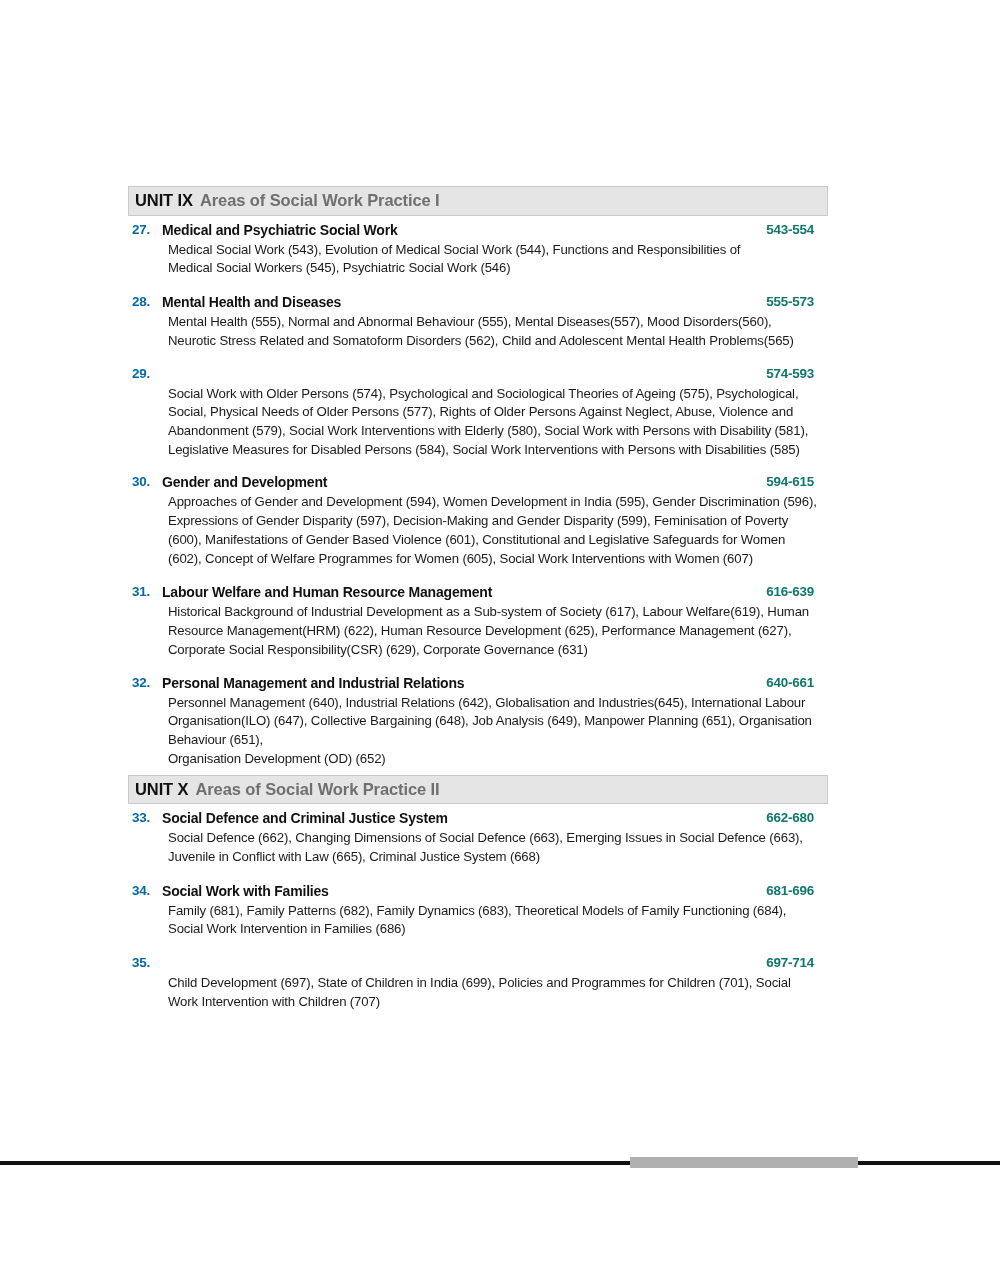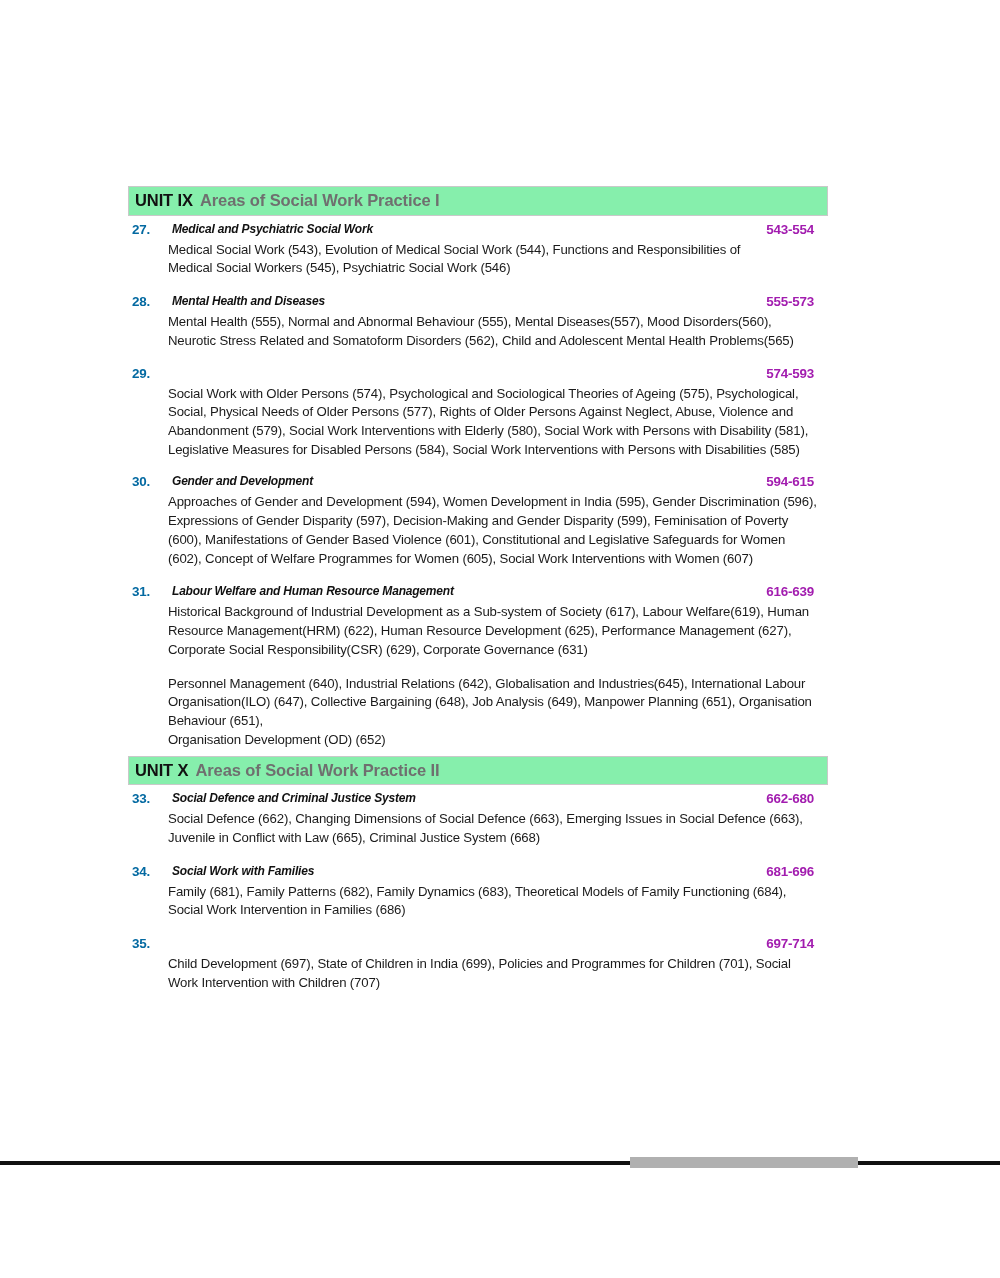--- a/index.html
+++ b/index.html
@@ -32,21 +32,21 @@
     width: 702px;
   }
 
   
   .unit-banner {
     box-sizing: border-box;
     width: 700px;
     border: 1px solid #c9c9c9;
     padding: 4px 0 5px 6px;
     margin-bottom: 6px;
-    background: #86efac;
+    background: #e5e5e5;
     line-height: 1.1;
     white-space: nowrap;
   }
   .unit-banner .unit-id {
     font-size: 16.5px;
     font-weight: bold;
     color: #111111;
     letter-spacing: -0.1px;
   }
   .unit-banner .unit-title {
@@ -74,36 +74,35 @@
     left: 4px;
     top: 0;
     width: 34px;
     font-size: 13.4px;
     font-weight: bold;
     color: #0369a1;
     letter-spacing: -0.15px;
   }
   .ch-title {
     position: absolute;
-    left: 44px;
-    top: 0;
-    font-size: 12px;
+    left: 34px;
+    top: 0;
+    font-size: 14px;
     font-weight: bold;
     color: #111111;
     letter-spacing: -0.2px;
     white-space: nowrap;
-    font-style: italic;
   }
   .ch-pages {
     position: absolute;
     right: 16px;
     top: 0;
     font-size: 13.4px;
     font-weight: bold;
-    color: #a21caf;
+    color: #0f766e;
     letter-spacing: -0.2px;
     white-space: nowrap;
   }
   .ch-body {
     margin-left: 40px;
     margin-right: 12px;
     font-size: 13.2px;
     font-weight: normal;
     color: #1b1b1b;
     line-height: 1.42;
@@ -190,20 +189,25 @@
     <div class="chapter c31">
       <div class="chapter-head">
         <span class="ch-num">31.</span>
         <span class="ch-title">Labour Welfare and Human Resource Management</span>
         <span class="ch-pages">616-639</span>
       </div>
       <div class="ch-body">Historical Background of Industrial Development as a Sub-system of Society (617), Labour Welfare(619), Human Resource Management(HRM) (622), Human Resource Development (625), Performance Management (627), Corporate Social Responsibility(CSR) (629), Corporate Governance (631)</div>
     </div>
 
     <div class="chapter c32">
+      <div class="chapter-head">
+        <span class="ch-num">32.</span>
+        <span class="ch-title">Personal Management and Industrial Relations</span>
+        <span class="ch-pages">640-661</span>
+      </div>
       <div class="ch-body" style="white-space: pre-line;">Personnel Management (640), Industrial Relations (642), Globalisation and Industries(645), International Labour Organisation(ILO) (647), Collective Bargaining (648), Job Analysis (649), Manpower Planning (651), Organisation Behaviour (651),
 Organisation Development (OD) (652)</div>
     </div>
 
     <div class="unit-banner second">
       <span class="unit-id">UNIT X</span><span class="unit-title">Areas of Social Work Practice II</span>
     </div>
 
     <div class="chapter c33">
       <div class="chapter-head">

